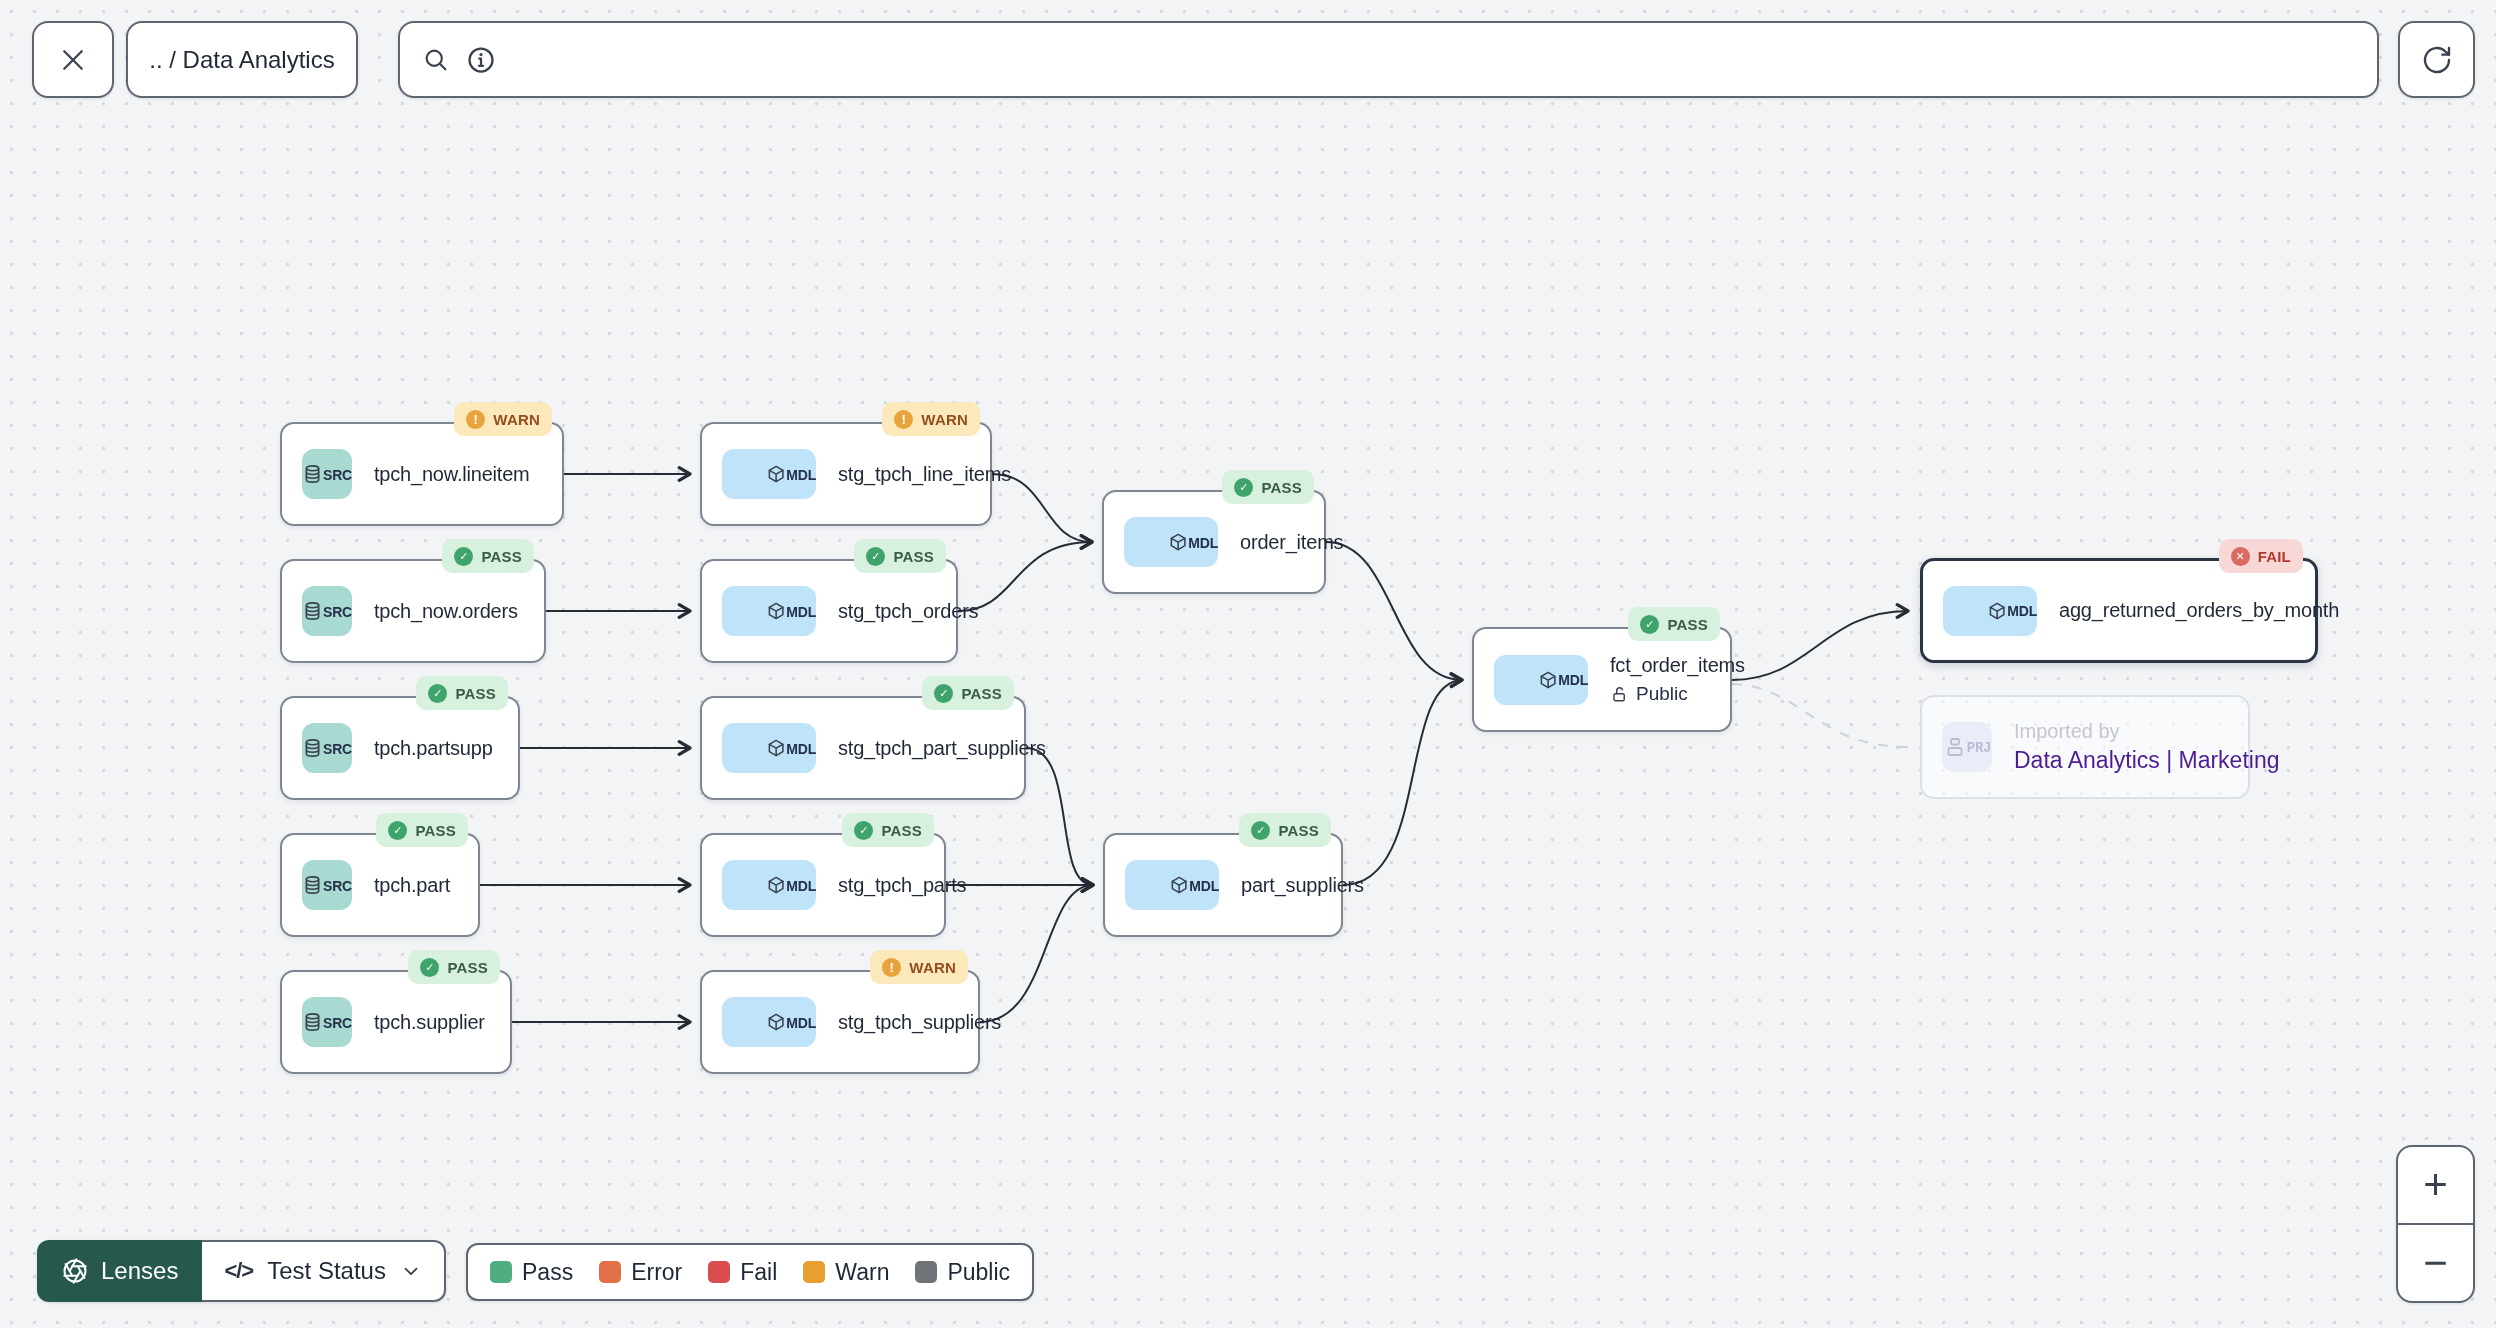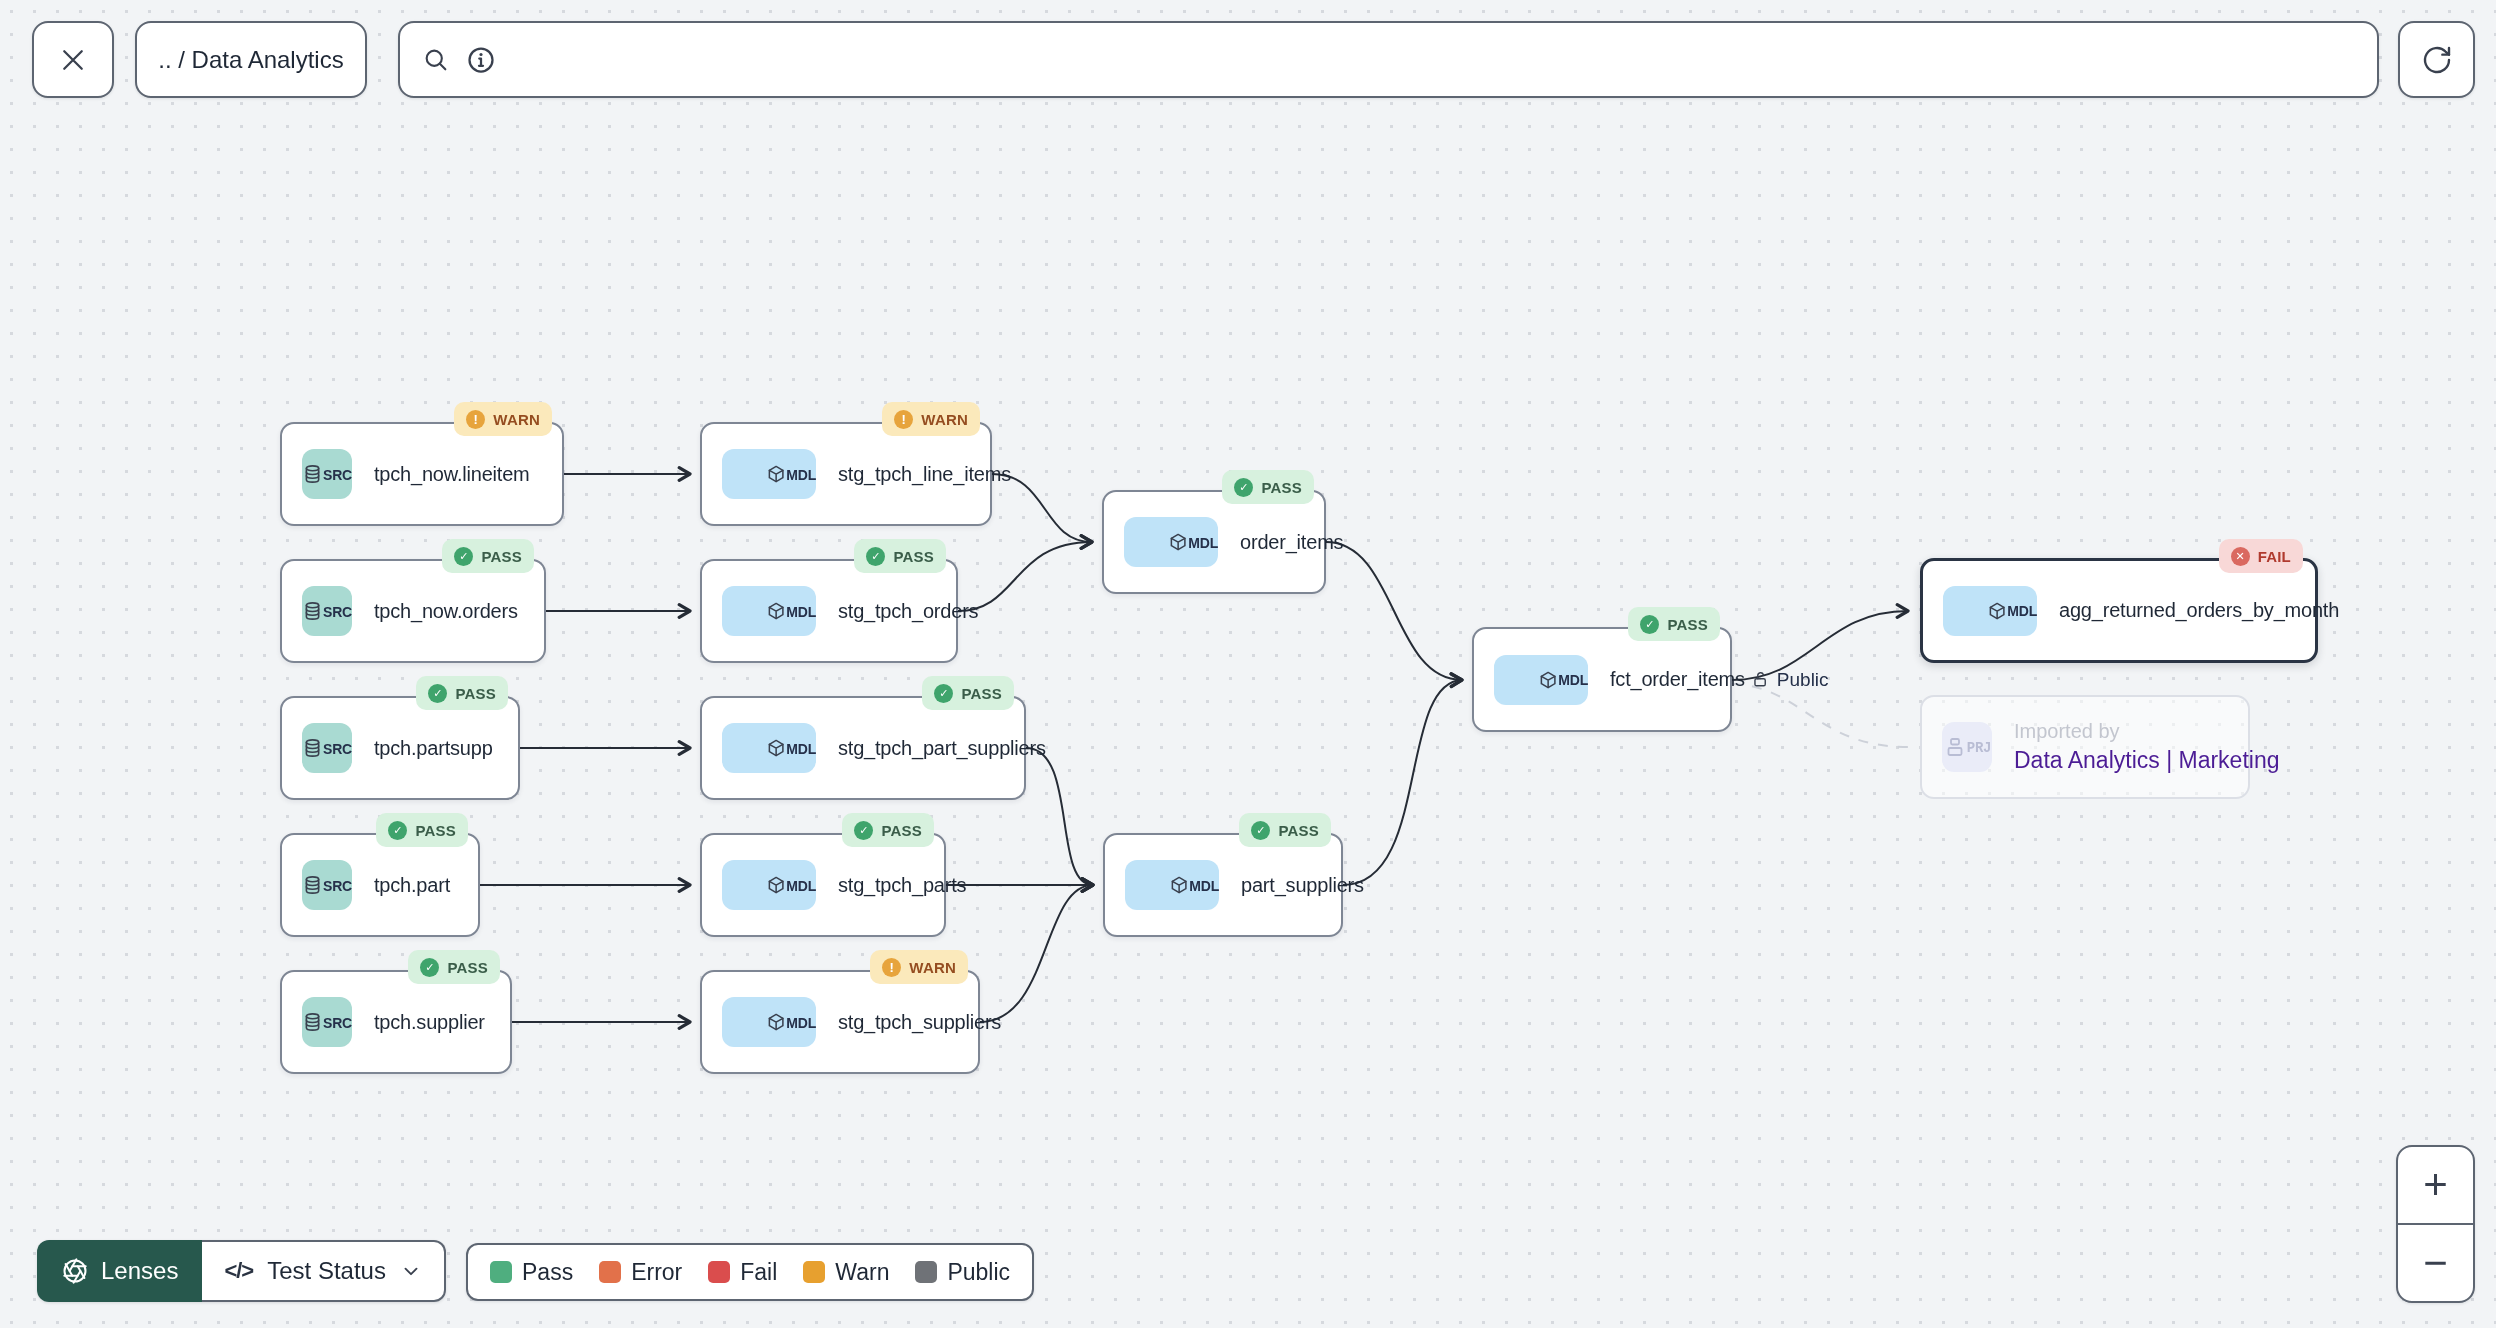--- a/index.html
+++ b/index.html
@@ -8,21 +8,21 @@
     font-family:"Liberation Sans","DejaVu Sans",sans-serif;
     background-color:#f2f4f6;
     background-image:radial-gradient(circle,#d6d9de 1.7px,transparent 1.9px);
     background-size:23px 23px;
     color:#1f2836;
   }
   
   .tb{position:absolute;background:#fff;border:2px solid #5d6571;border-radius:16px;
       box-sizing:border-box;display:flex;align-items:center;box-shadow:0 1px 3px rgba(20,25,35,.10);}
   .tb-x{left:32px;top:21px;width:82px;height:77px;justify-content:center;cursor:pointer;}
-  .tb-crumb{left:126px;top:21px;width:232px;height:77px;justify-content:center;font-size:24px;cursor:pointer;margin-left:9px;}
+  .tb-crumb{left:126px;top:21px;width:232px;height:77px;justify-content:center;font-size:24px;cursor:pointer;}
   .tb-search{left:398px;top:21px;width:1981px;height:77px;padding:0 20px 0 22px;gap:16px;}
   .tb-search input{flex:1;border:none;outline:none;font-size:24px;color:#1f2836;
       font-family:"Liberation Sans","DejaVu Sans",sans-serif;background:transparent;}
   .tb-refresh{left:2398px;top:21px;width:77px;height:77px;justify-content:center;cursor:pointer;}
   .icostroke{stroke:#39404e;fill:none;stroke-width:1.8;stroke-linecap:round;stroke-linejoin:round;}
   
   svg.edges{position:absolute;left:0;top:0;}
   .e{fill:none;stroke:#262c36;stroke-width:2px;}
   .edash{fill:none;stroke:#cdd1d9;stroke-width:2px;stroke-dasharray:10 10;}
   
@@ -33,21 +33,21 @@
   .node.ghost{background:rgba(255,255,255,.55);border:2px solid #dcdfe6;box-shadow:none;}
   .kind{width:50px;height:50px;border-radius:12px;flex-shrink:0;display:flex;flex-direction:row;
         align-items:center;justify-content:center;}
   .kind svg{width:24px;height:24px;display:block;}
   .kind .kl{font-size:14px;font-weight:700;color:#25304a;line-height:1;margin-top:1px;letter-spacing:-.2px;}
   .k-src{background:#a9dad2;}
   .k-mdl{background:#bfe3f8;padding-left:44px;}
   .k-prj{background:#eaecf8;}
   .k-prj .kl{color:#b9bdd4;font-family:Liberation Mono, monospace;}
   .title{font-size:20px;letter-spacing:-.2px;color:#1f2836;white-space:nowrap;}
-  .ftitle{display:flex;gap:6px;}
+  .ftitle{display:flex;flex-direction:column;gap:6px;}
   .ftitle .sub{display:flex;align-items:center;gap:7px;font-size:19px;color:#25304a;}
   .ptitle{display:flex;flex-direction:column;gap:4px;}
   .ptitle .pl1{font-size:20px;color:#c3c6cf;}
   .ptitle .pl2{font-size:23px;color:#4c1d95;white-space:nowrap;}
   
   .badge{position:absolute;top:-22px;right:10px;height:34px;border-radius:10px;display:flex;
          align-items:center;gap:8px;padding:0 12px;font-size:15px;font-weight:700;letter-spacing:.2px;}
   .badge .ic{width:19px;height:19px;border-radius:50%;display:flex;align-items:center;justify-content:center;
          color:#fff;font-size:13px;font-weight:700;font-style:normal;line-height:1;}
   .b-pass{background:#d7f1de;color:#3a5d49;}

